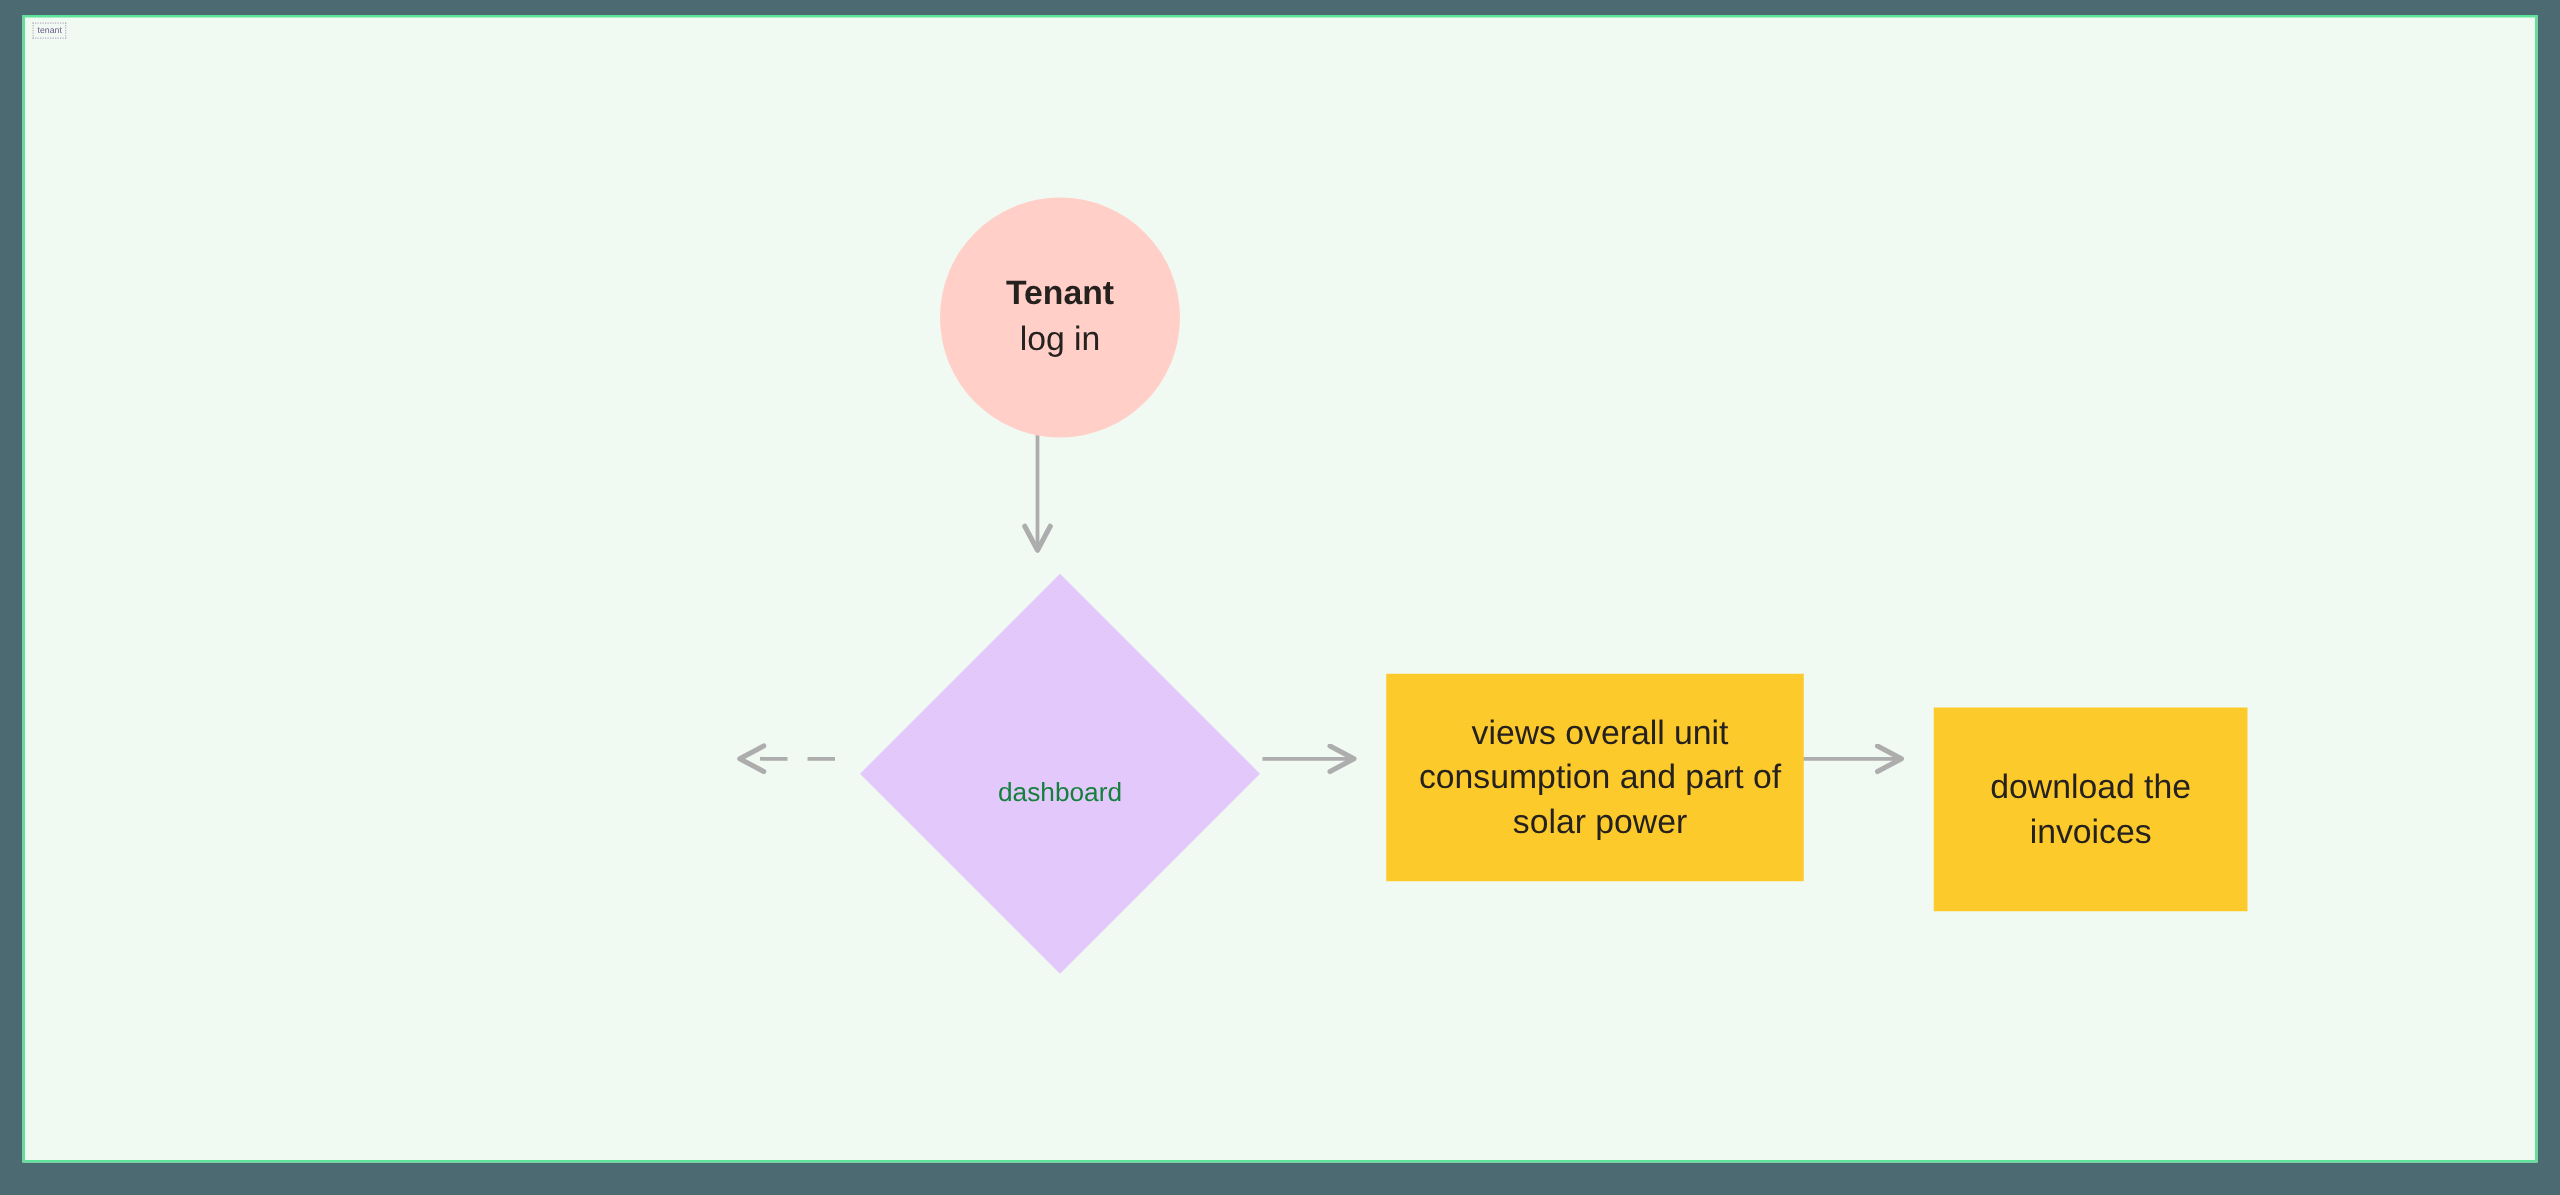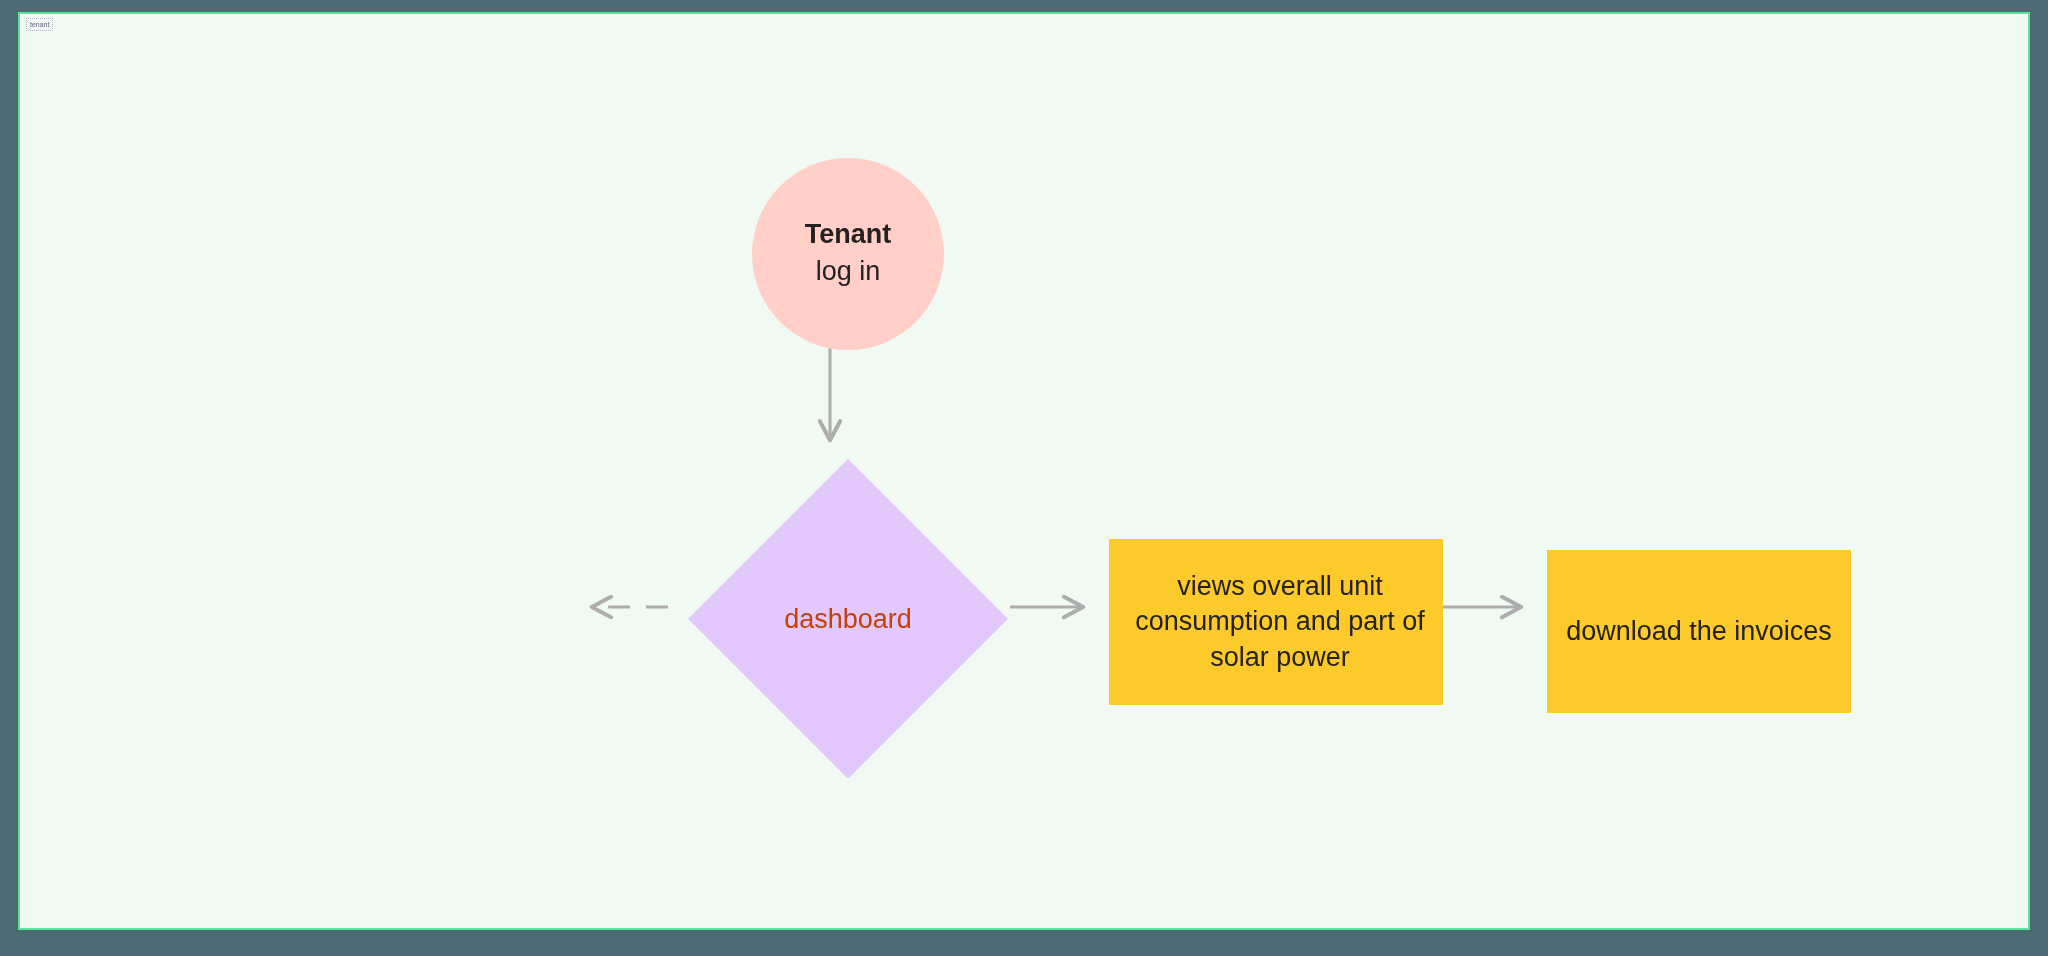--- a/index.html
+++ b/index.html
@@ -101,45 +101,45 @@
     position: absolute;
     left: 0; top: 0;
     width: 100%;
     height: 100%;
     background: #e3c9fb;
     clip-path: polygon(50% 0%, 100% 50%, 50% 100%, 0% 50%);
   }
   #node-dashboard .label {
     position: absolute;
     left: 0;
-    top: 0;
+    top: 16px;
     width: 100%;
     height: 100%;
     display: flex;
     align-items: center;
     justify-content: center;
-    font-size: 27px;
-    color: #c2410c;
+    font-size: 21px;
+    color: #15803d;
   }
 
   
   .rect-node {
     position: absolute;
     background: #fdca2c;
     display: flex;
     align-items: center;
     justify-content: center;
     font-size: 27px;
     box-sizing: border-box;
     padding: 8px 16px;
   }
 
   #node-later     { left: 213px;  top: 509px; width: 352px; height: 198px; }
   #node-views     { left: 1089px; top: 525px; width: 334px; height: 166px; padding-left: 24px; }
-  #node-download  { left: 1527px; top: 536px; width: 304px; height: 163px; }
+  #node-download  { left: 1527px; top: 552px; width: 251px; height: 163px; }
 
   
   #edges {
     position: absolute;
     left: 0; top: 0;
     width: 100%;
     height: 100%;
     pointer-events: none;
   }
 </style>

